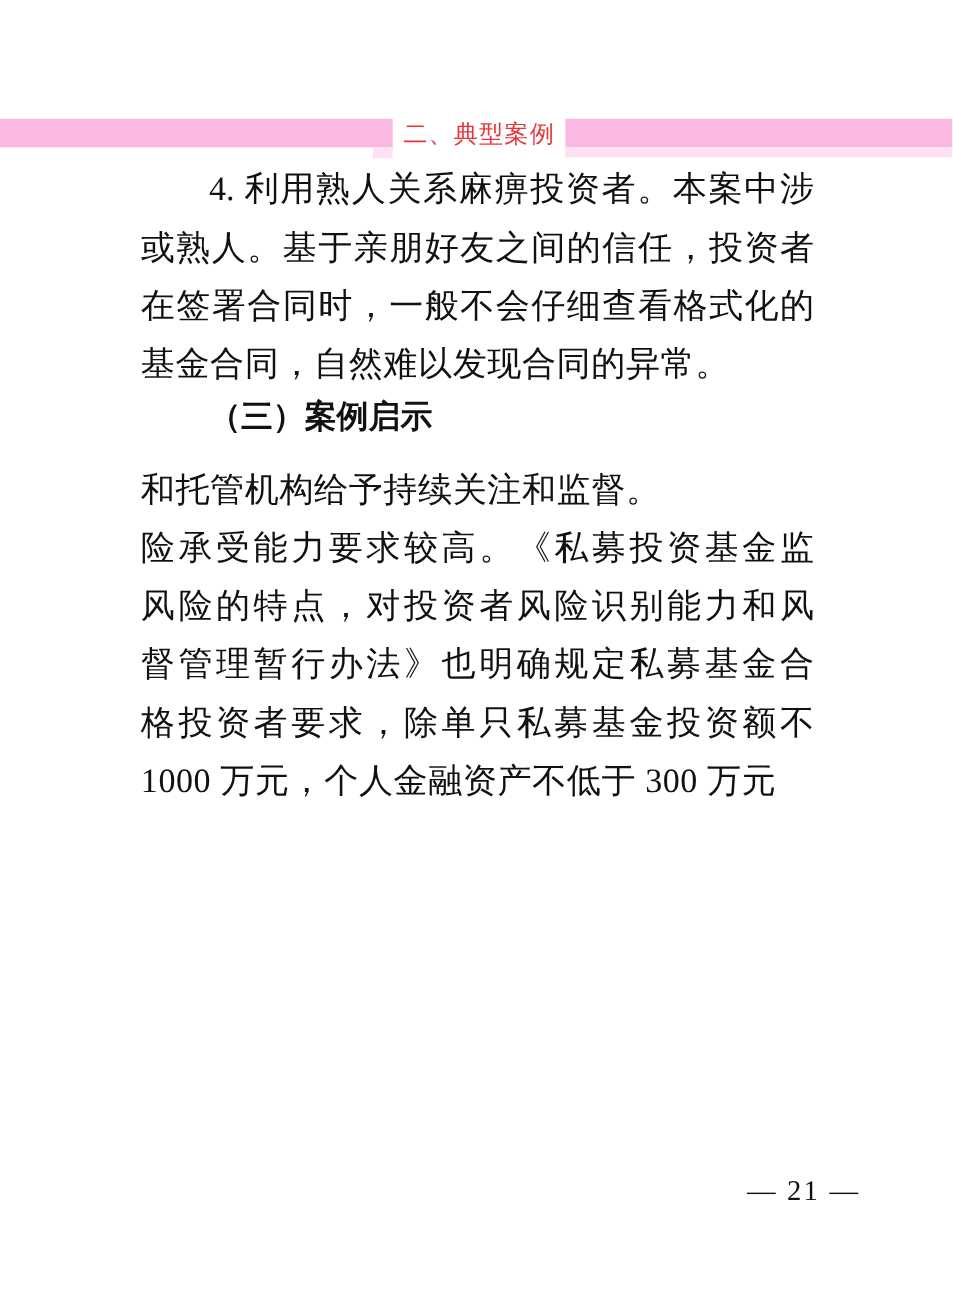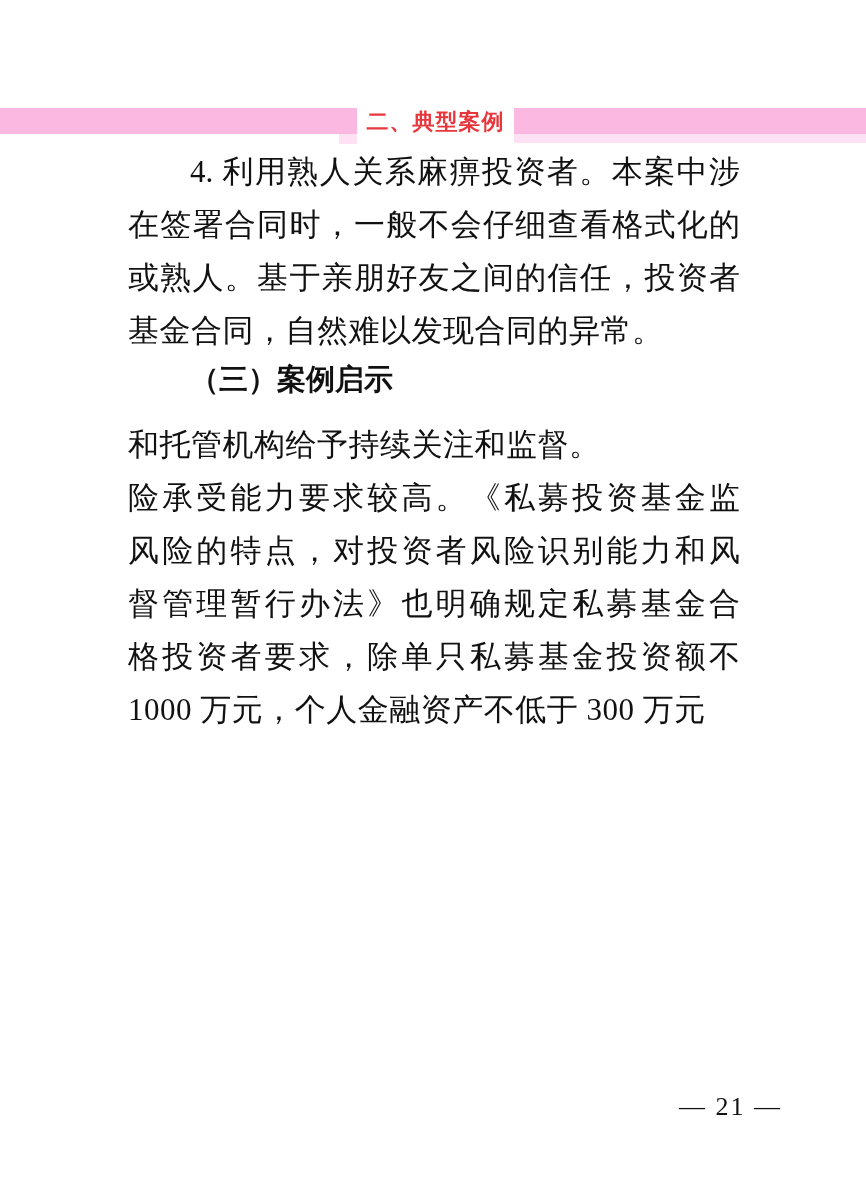--- a/index.html
+++ b/index.html
@@ -59,21 +59,21 @@
   }
   .header-title {
     position: absolute;
     top: 1px;
     left: 357px;
     width: 157px;
     height: 26px;
     line-height: 26px;
     text-align: center;
     font-family: "Liberation Sans", "DejaVu Sans", sans-serif;
-    font-weight: bold;
+    font-weight: normal;
     font-size: 22px;
     letter-spacing: 1px;
     color: var(--title-red, #e8363d);
     white-space: nowrap;
   }
 
   
   .content {
     position: absolute;
     top: 145px;
@@ -103,21 +103,21 @@
     font-family: "Liberation Sans", "DejaVu Sans", sans-serif;
     font-weight: bold;
     font-size: 29px;
     line-height: 44px;
     color: #111111;
   }
 
   
   .page-number {
     position: absolute;
-    top: 1092px;
+    top: 1068px;
     right: 84px;
     font-size: 26px;
     letter-spacing: 2px;
     color: #111111;
   }
 </style>
 </head>
 <body>
 
 <div class="page">
@@ -125,22 +125,22 @@
   <div class="header-band">
     <div class="bar-left"></div>
     <div class="bar-left-tab"></div>
     <div class="bar-right"></div>
     <div class="bar-right-shadow"></div>
     <div class="header-title">二、典型案例</div>
   </div>
 
   <div class="content" id="content-root">
       <div class="text-line indent justify">4. 利用熟人关系麻痹投资者。本案中涉</div>
+      <div class="text-line justify">或熟人。基于亲朋好友之间的信任，投资者</div>
       <div class="text-line justify">在签署合同时，一般不会仔细查看格式化的</div>
-      <div class="text-line justify">或熟人。基于亲朋好友之间的信任，投资者</div>
       <div class="text-line">基金合同，自然难以发现合同的异常。</div>
       <div class="section-heading">（三）案例启示</div>
       <div class="text-line">和托管机构给予持续关注和监督。</div>
       <div class="text-line justify">险承受能力要求较高。《私募投资基金监</div>
       <div class="text-line justify">风险的特点，对投资者风险识别能力和风</div>
       <div class="text-line justify">督管理暂行办法》也明确规定私募基金合</div>
       <div class="text-line justify">格投资者要求，除单只私募基金投资额不</div>
       <div class="text-line">1000 万元，个人金融资产不低于 300 万元</div>
     </div>
 

